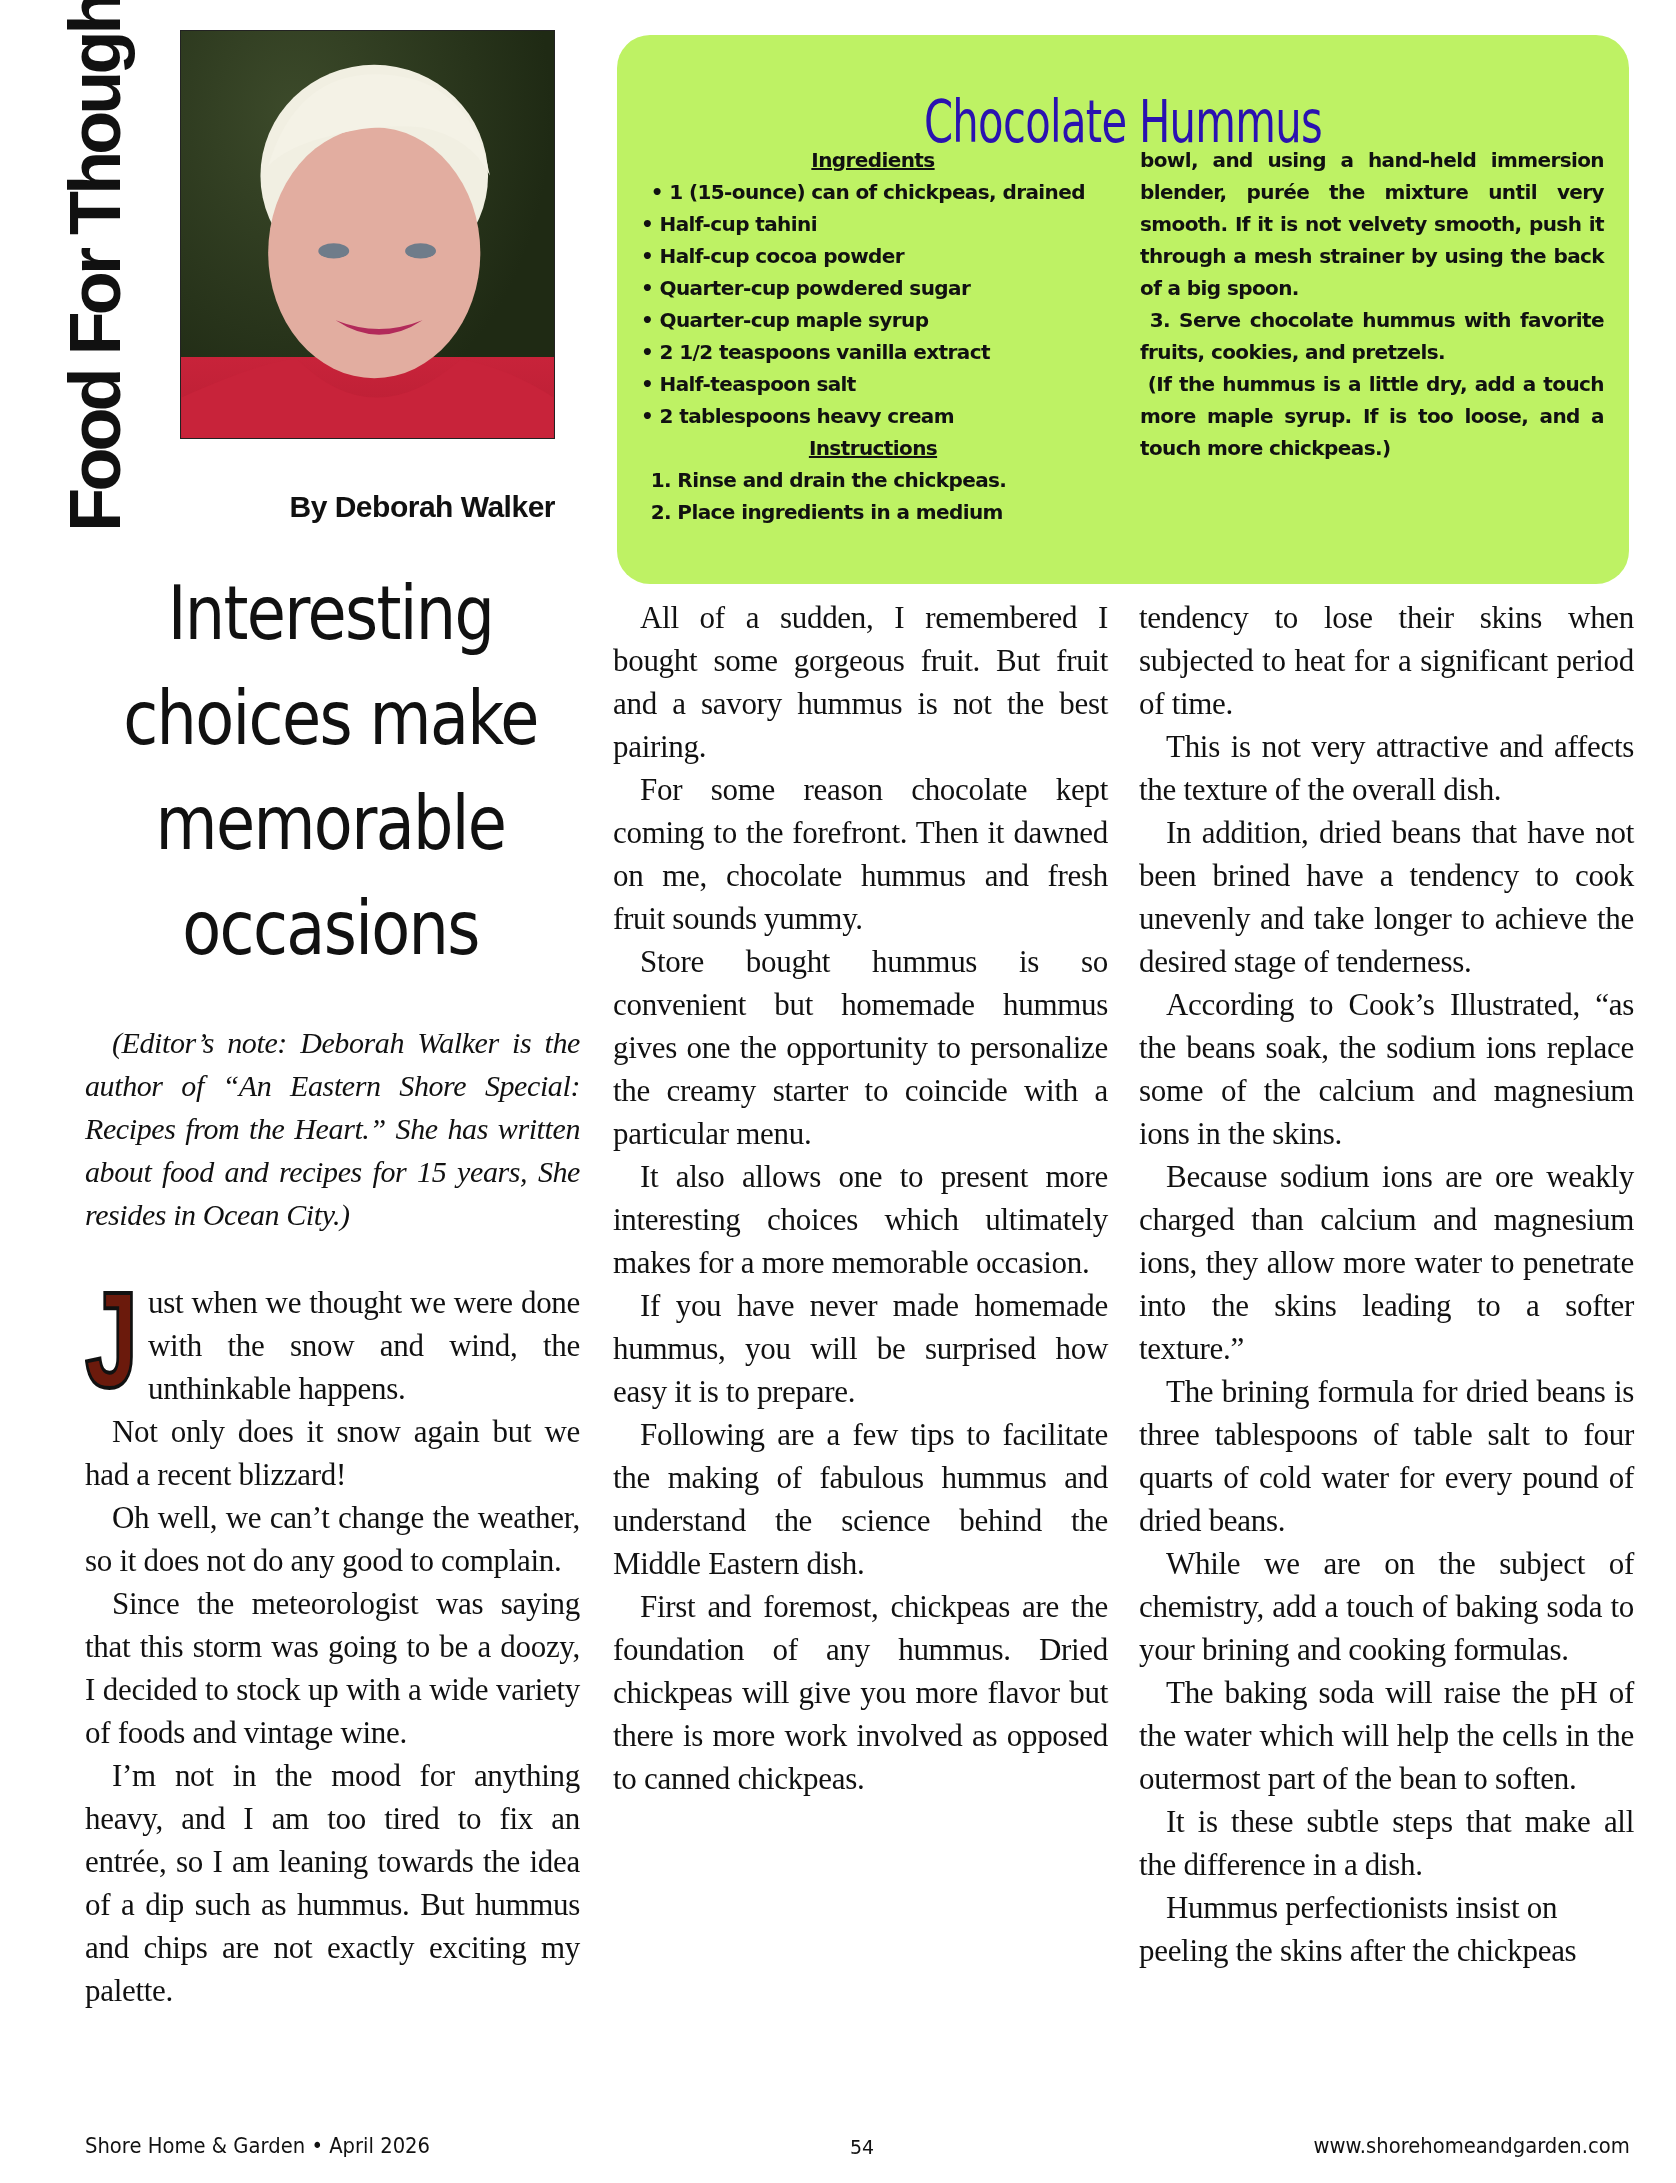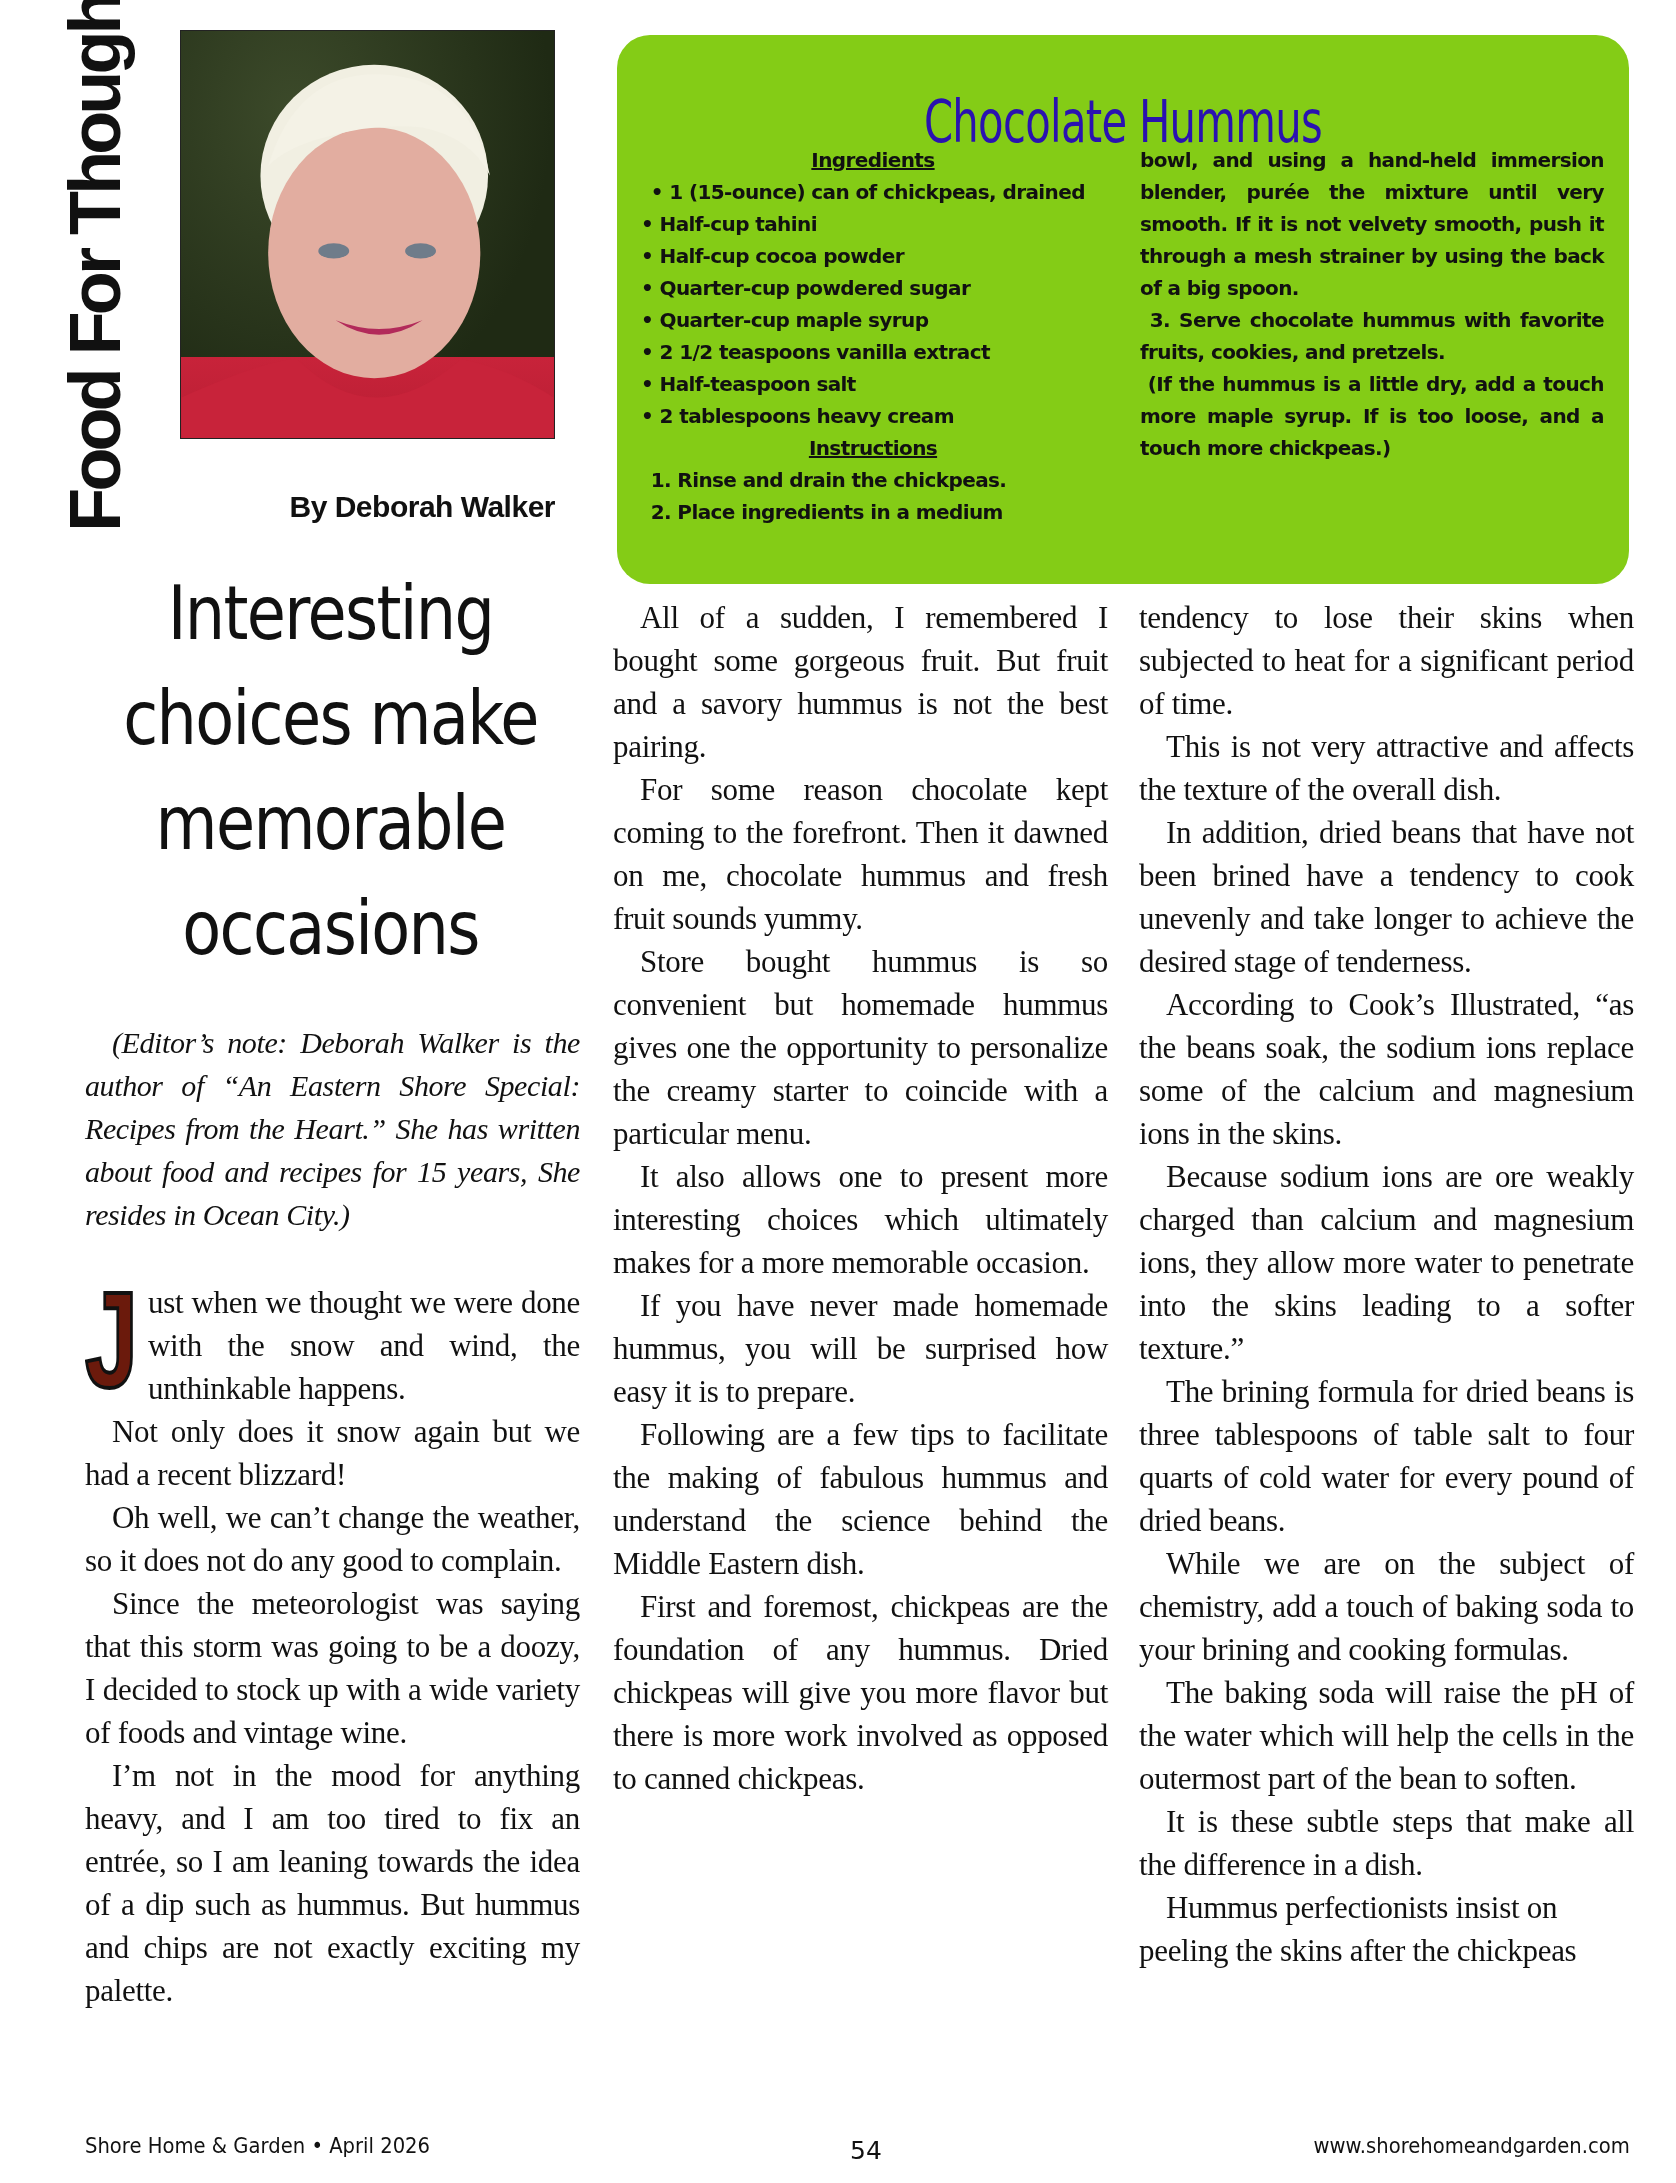--- a/index.html
+++ b/index.html
@@ -51,42 +51,42 @@
   #col1 p.first { text-indent: 0; padding-left: 63px; }
   #dropcap {
     position: absolute; left: 85px; top: 1283px; width: 60px; height: 115px;
     font-family: "Liberation Sans", sans-serif; font-weight: bold; font-size: 136px; line-height: 115px;
     color: #6b1a0c; -webkit-text-stroke: 3.9px #111; transform: scaleX(0.7); transform-origin: left top;
   }
 
   
   #recipe {
     position: absolute; left: 617px; top: 35px; width: 1012px; height: 549px;
-    background: #84cc16; border-radius: 33px; box-sizing: border-box; padding: 0 25px;
+    background: #bef264; border-radius: 33px; box-sizing: border-box; padding: 0 25px;
   }
   #recipe-title {
     position: absolute; left: 0; right: 0; top: 53px; text-align: center;
     font-family: "DejaVu Sans", sans-serif; font-size: 58px; color: #2a12b0;
     transform: scaleX(0.72); transform-origin: center top; letter-spacing: -1px;
   }
   .rcol {
     position: absolute; top: 109px; width: 464px;
     font-family: "DejaVu Sans", sans-serif; font-weight: bold; font-size: 20px; line-height: 32px;
     letter-spacing: -0.6px;
   }
   #rcol1 { left: 24px; }
   #rcol2 { left: 523px; text-align: justify; }
   .rcol .center-head { text-align: center; text-decoration: underline; display: block; }
   .rcol .ing { display: block; }
   .rcol .step { display: block; text-indent: 9.7px; text-align: justify; }
   #rcol2 p { margin: 0; }
 
   
   #footer-left { position: absolute; left: 85px; top: 2133px; font-family: "DejaVu Sans", sans-serif; font-size: 21.3px; transform: scaleX(0.92); transform-origin: left top; }
-  #footer-center { position: absolute; left: 850px; top: 2136px; font-family: "DejaVu Sans", sans-serif; font-size: 25px; }
+  #footer-center { position: absolute; left: 850px; top: 2136px; font-family: "DejaVu Sans", sans-serif; font-size: 19px; }
   #footer-right { position: absolute; right: 47px; top: 2133px; font-family: "DejaVu Sans", sans-serif; font-size: 21.3px; transform: scaleX(0.92); transform-origin: right top; }
 </style>
 </head>
 <body>
 
 <div id="kicker">
   <span>Food For Thought</span>
 </div>
 
 <div id="photo" title="Portrait of Deborah Walker">

